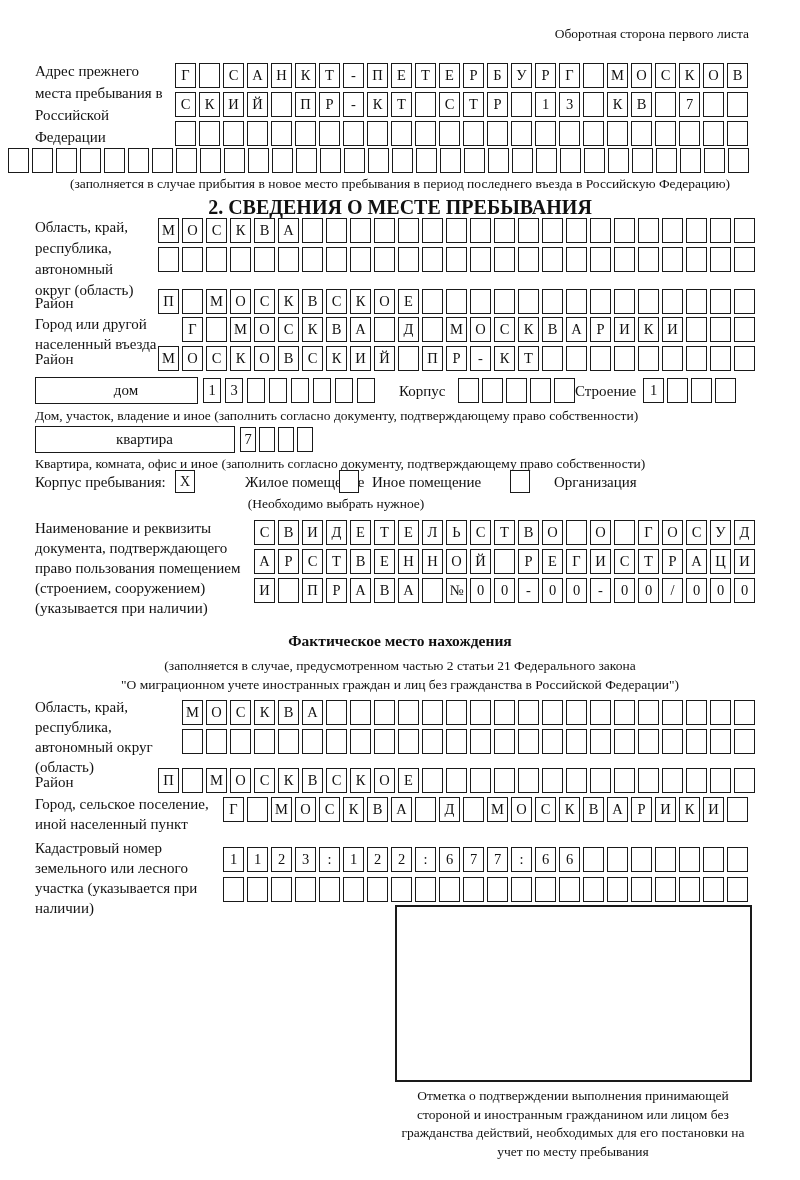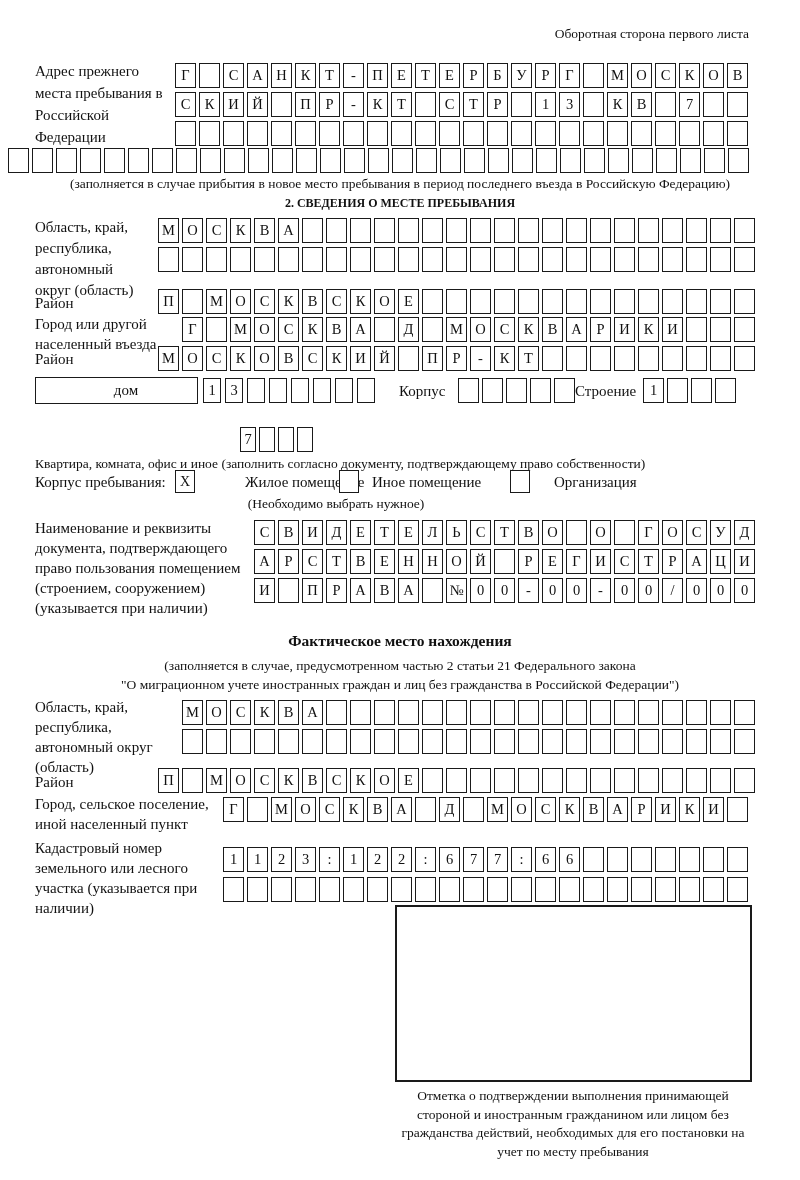--- a/index.html
+++ b/index.html
@@ -6,21 +6,21 @@
   .page{
     position:relative;width:800px;height:1180px;background:#fff;
     font-family:"Liberation Serif","DejaVu Serif",serif;color:#111;overflow:hidden;
   }
   .abs{position:absolute;}
   .lbl{font-size:15px;line-height:21px;color:#111;}
   .lbl.lh22{line-height:22px;}
   .lbl.lh20{line-height:20px;}
   .note{font-size:13.5px;color:#111;white-space:nowrap;}
   .center{left:0;width:800px;text-align:center;}
-  .title{font-weight:bold;font-size:12px;}
+  .title{font-weight:bold;font-size:20px;}
   .cellrow{position:absolute;display:flex;gap:3px;}
   .cellrow.narrow{gap:4px;}
   .cell{
     width:21px;height:25px;box-sizing:border-box;border:1.7px solid #1a1a1a;
     display:flex;align-items:center;justify-content:center;
     font-size:14.5px;background:#fff;flex:0 0 auto;
   }
   .cellrow.narrow .cell{width:18px;}
   .cellrow.tiny .cell{width:16px;}
   .bigbox{
@@ -318,21 +318,23 @@
       <div class="cell"></div>
       <div class="cell"></div>
     </div>
   <div class="abs lbl" style="left:575px;top:381px;">Строение</div>
   <div class="cellrow" style="left:643px;top:378px;">
       <div class="cell">1</div>
       <div class="cell"></div>
       <div class="cell"></div>
       <div class="cell"></div>
     </div>
-
+  <div class="abs note" style="left:35px;top:408px;">Дом, участок, владение и иное (заполнить согласно документу, подтверждающему право собственности)</div>
+
+  <div class="bigbox" style="left:35px;top:426px;width:200px;height:27px;">квартира</div>
   <div class="cellrow tiny" style="left:240px;top:427px;">
       <div class="cell">7</div>
       <div class="cell"></div>
       <div class="cell"></div>
       <div class="cell"></div>
     </div>
   <div class="abs note" style="left:35px;top:456px;">Квартира, комната, офис и иное (заполнить согласно документу, подтверждающему право собственности)</div>
 
   <div class="abs lbl" style="left:35px;top:472px;">Корпус пребывания:</div>
   <div class="chk" style="left:175px;top:470px;">X</div>

